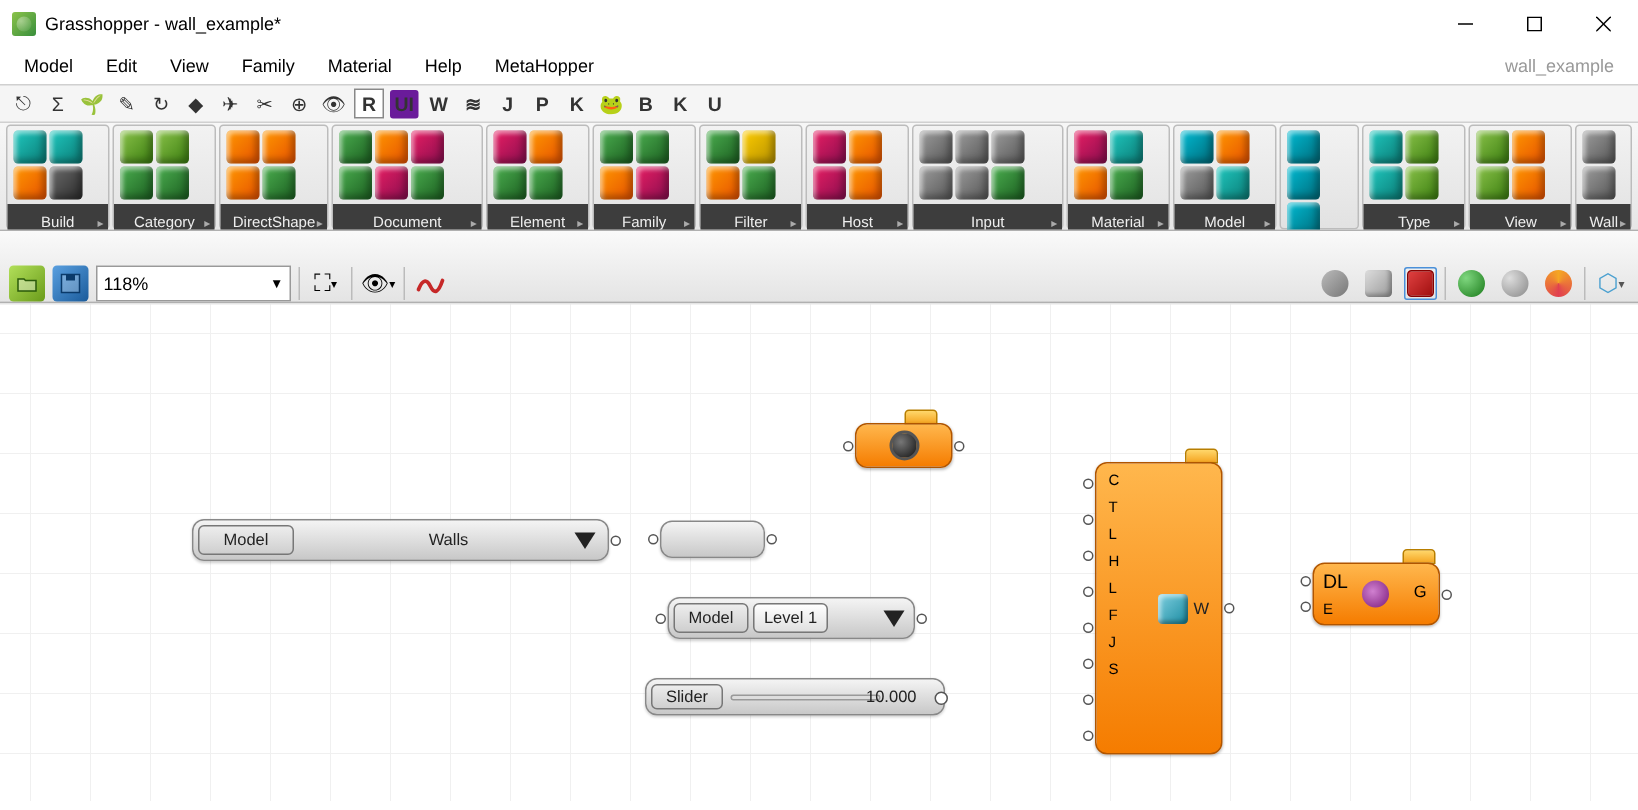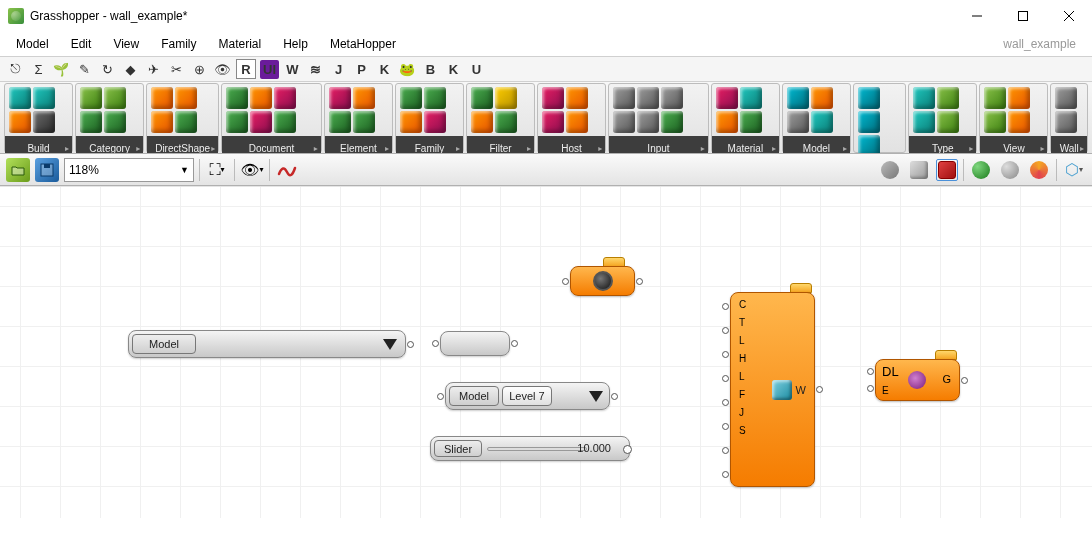--- a/index.html
+++ b/index.html
@@ -25,21 +25,21 @@
 
   .ribbon { height:72px; background:linear-gradient(#f7f7f7,#e6e6e6); border-bottom:1px solid #b0b0b0; display:flex; padding:1px 4px 0 4px; overflow:hidden; gap:2px;}
   .panel { border:1px solid #bcbcbc; border-radius:3px; background:linear-gradient(#f2f2f2,#e2e2e2); display:flex; flex-direction:column; }
   .panel-body { flex:1; display:flex; flex-wrap:wrap; align-content:flex-start; padding:3px 4px; gap:2px; }
   .panel-label { height:16px; background:#3d3d3d; color:#eee; font-size:10px; display:flex; align-items:center; justify-content:center; border-radius:0 0 2px 2px; padding:12px 8px; position:relative;}
   .panel-label .arrow{ position:absolute; right:3px; font-size:8px; color:#aaa;}
   .ribbon-icon { width:22px; height:22px; border-radius:3px; position:relative; }
   .cube { background:linear-gradient(135deg,var(--c1),var(--c2)); box-shadow:inset -3px -3px 4px #0004, inset 2px 2px 3px #fff8; }
   .room-tag{position:absolute;top:1px;left:1px;background:#000;color:#fff;font-size:8px;padding:0 2px;border-radius:2px;}
 
-  .viewbar { height:32px; background:linear-gradient(#fafafa,#e4e4e4); border-bottom:1px solid #b0b0b0; display:flex; align-items:center; padding:0 6px; gap:6px; justify-content:space-between;}
+  .viewbar { height:48px; background:linear-gradient(#fafafa,#e4e4e4); border-bottom:1px solid #b0b0b0; display:flex; align-items:flex-end; padding:0 6px; gap:6px; justify-content:space-between;}
   .viewbar-left, .viewbar-right { display:flex; align-items:center; gap:5px; }
   .vb-btn { width:24px; height:24px; display:flex; align-items:center; justify-content:center; border-radius:3px; }
   .vb-open{ background:linear-gradient(135deg,#b2e05a,#6a9b1a); }
   .vb-save{ background:linear-gradient(135deg,#5aa0e0,#1a5b9b); }
   .zoom-select { height:24px; width:130px; border:1px solid #999; background:#fff; display:flex; align-items:center; justify-content:space-between; padding:0 4px; }
   .zoom-select .tri{font-size:9px;}
   .vb-tool { width:24px; height:24px; display:flex; align-items:center; justify-content:center; }
   .vb-marker{width:18px;height:18px;border-radius:3px;}
   .red-cube{background:linear-gradient(135deg,#e04040,#a01010);border:1px solid #800;}
   .divider-v{width:1px;height:22px;background:#bbb;}
@@ -318,35 +318,38 @@
   </div>
 </div>
 
 <div class="canvas">
 <div class="canvas-inner">
 
   <div class="node grey-node" style="left:128px;top:143px;width:278px;height:28px;">
     <div class="inner-border" style="left:3px;top:3px;width:64px;height:20px;display:flex;align-items:center;justify-content:center;">
       <span class="node-label">Model</span>
     </div>
+    <div style="position:absolute;left:70px;top:0;width:200px;height:100%;display:flex;align-items:center;justify-content:center;">
+      <span class="node-label">Walls</span>
+    </div>
     <div style="position:absolute;right:8px;top:8px;" class="tri-btn"></div>
     <div class="port" style="right:-9px;top:10px;"></div>
   </div>
 
   <div class="node grey-node" style="left:440px;top:144px;width:70px;height:25px;">
     <div class="port" style="left:-9px;top:8px;"></div>
     <div class="port" style="right:-9px;top:8px;"></div>
   </div>
 
   <div class="node grey-node" style="left:445px;top:195px;width:165px;height:28px;">
     <div class="inner-border" style="left:3px;top:3px;width:50px;height:20px;display:flex;align-items:center;justify-content:center;">
       <span class="node-label">Model</span>
     </div>
     <div class="inner-border" style="left:56px;top:3px;width:50px;height:20px;background:linear-gradient(#fff,#e0e0e0);display:flex;align-items:center;justify-content:center;">
-      <span class="node-label">Level 7</span>
+      <span class="node-label">Level 1</span>
     </div>
     <div style="position:absolute;right:6px;top:8px;" class="tri-btn"></div>
     <div class="port" style="right:-9px;top:10px;"></div>
     <div class="port" style="left:-9px;top:10px;"></div>
   </div>
 
   <div class="node grey-node" style="left:430px;top:249px;width:200px;height:25px;">
     <div class="inner-border" style="left:3px;top:3px;width:48px;height:17px;display:flex;align-items:center;justify-content:center;">
       <span class="node-label">Slider</span>
     </div>

